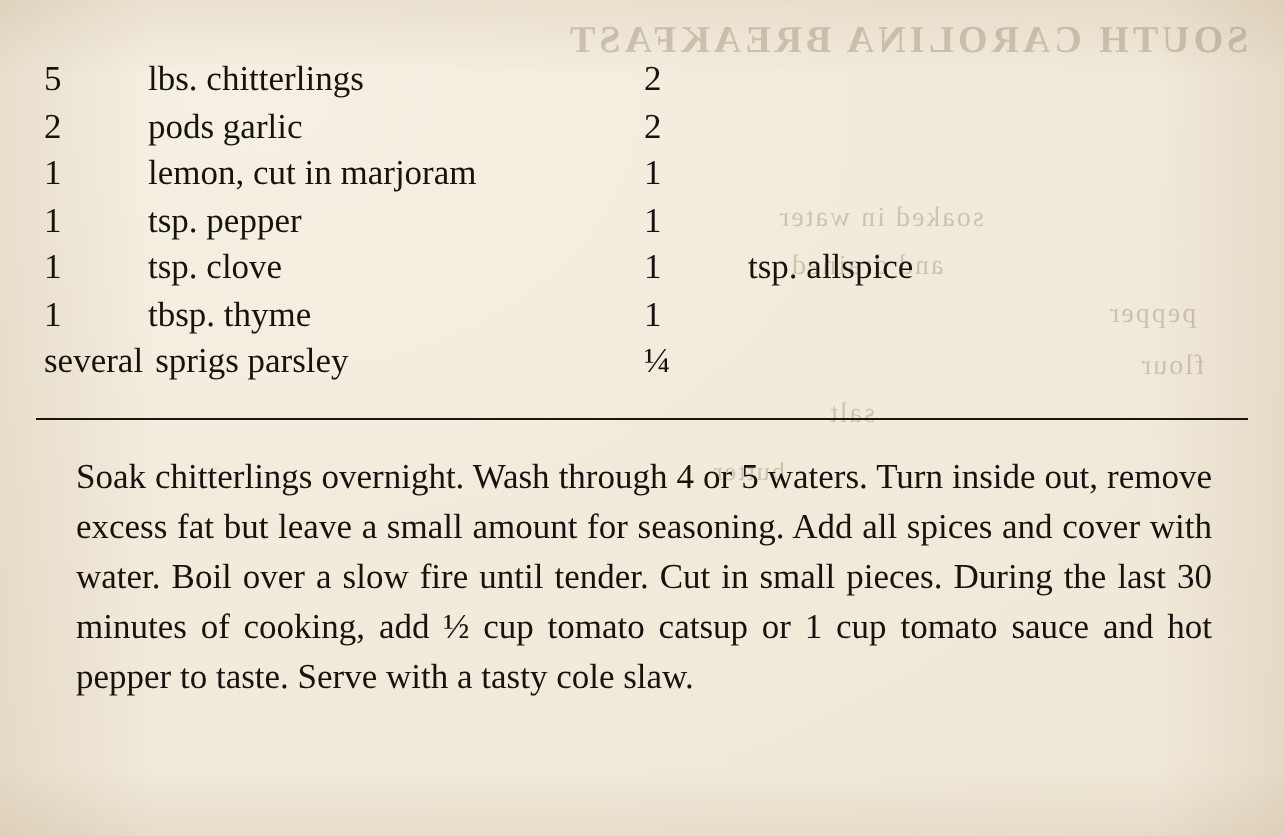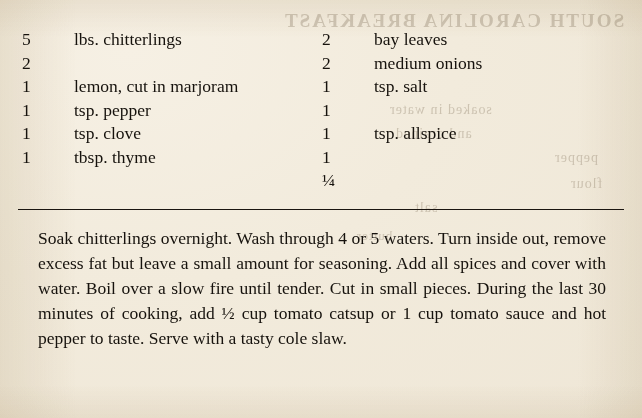--- a/index.html
+++ b/index.html
@@ -137,51 +137,53 @@
 
     <div id="ingredients">
 
       <div class="ing-col left">
         <div class="ing-item">
           <span class="ing-qty">5</span>
           <span class="ing-name">lbs. chitterlings</span>
         </div>
         <div class="ing-item">
           <span class="ing-qty">2</span>
+          <span class="ing-name">pods garlic</span>
         </div>
         <div class="ing-item">
           <span class="ing-qty">1</span>
           <span class="ing-name">lemon, cut in marjoram</span>
         </div>
         <div class="ing-item">
           <span class="ing-qty">1</span>
           <span class="ing-name">tsp. pepper</span>
         </div>
         <div class="ing-item">
           <span class="ing-qty">1</span>
           <span class="ing-name">tsp. clove</span>
         </div>
         <div class="ing-item">
           <span class="ing-qty">1</span>
           <span class="ing-name">tbsp. thyme</span>
         </div>
+        <div class="ing-item">
+          <span class="ing-qty wide">several</span>
+          <span class="ing-name">sprigs parsley</span>
+        </div>
       </div>
 
       <div class="ing-col right">
         <div class="ing-item">
           <span class="ing-qty">2</span>
-          <span class="ing-name">bay leaves</span>
         </div>
         <div class="ing-item">
           <span class="ing-qty">2</span>
-          <span class="ing-name">medium onions</span>
-        </div>
-        <div class="ing-item">
-          <span class="ing-qty">1</span>
-          <span class="ing-name">tsp. salt</span>
+        </div>
+        <div class="ing-item">
+          <span class="ing-qty">1</span>
         </div>
         <div class="ing-item">
           <span class="ing-qty">1</span>
         </div>
         <div class="ing-item">
           <span class="ing-qty">1</span>
           <span class="ing-name">tsp. allspice</span>
         </div>
         <div class="ing-item">
           <span class="ing-qty">1</span>

